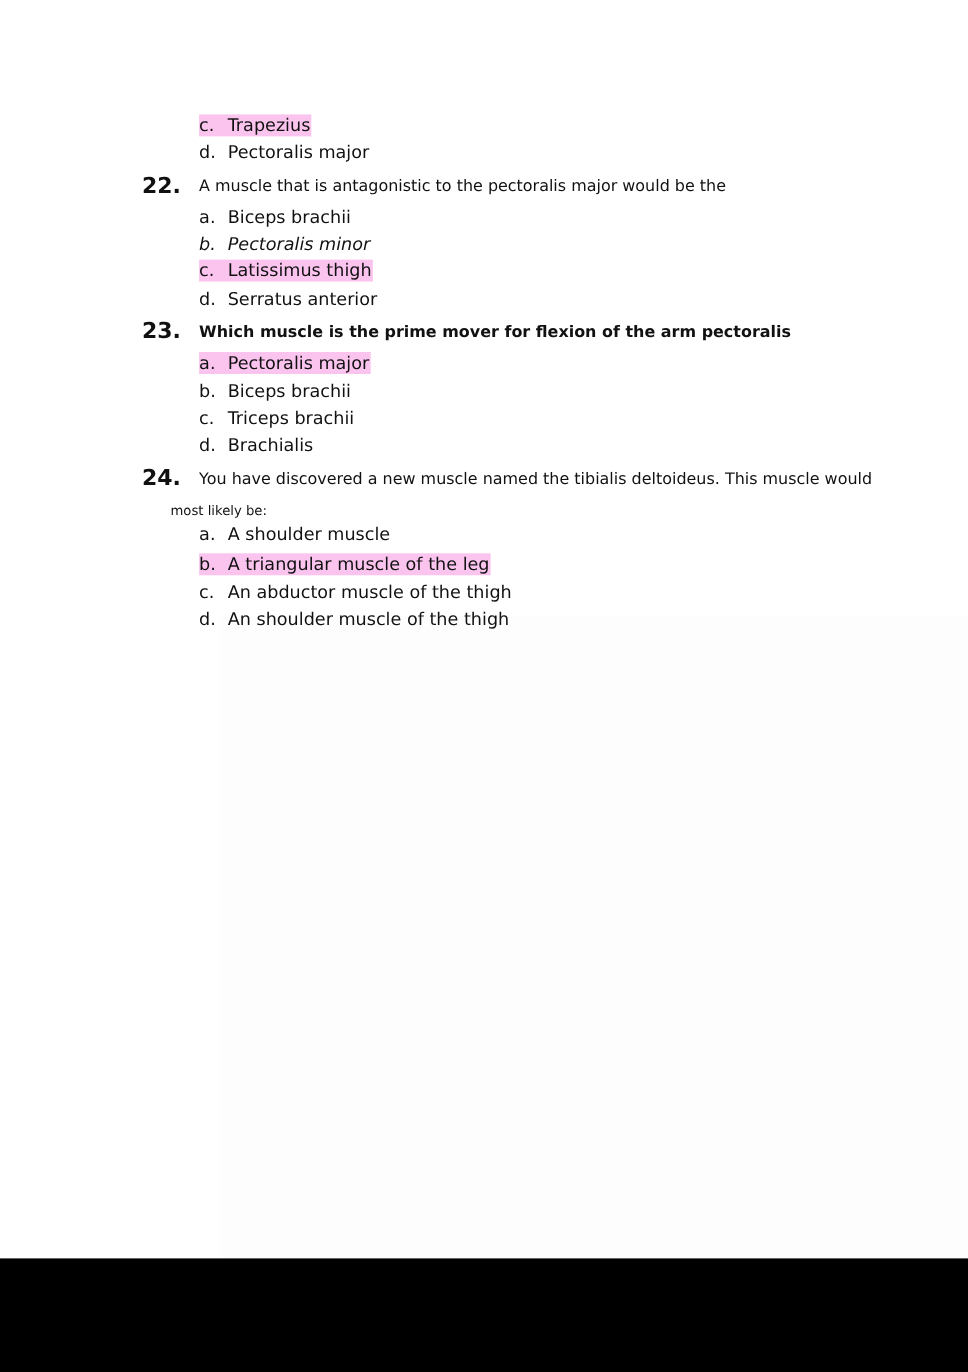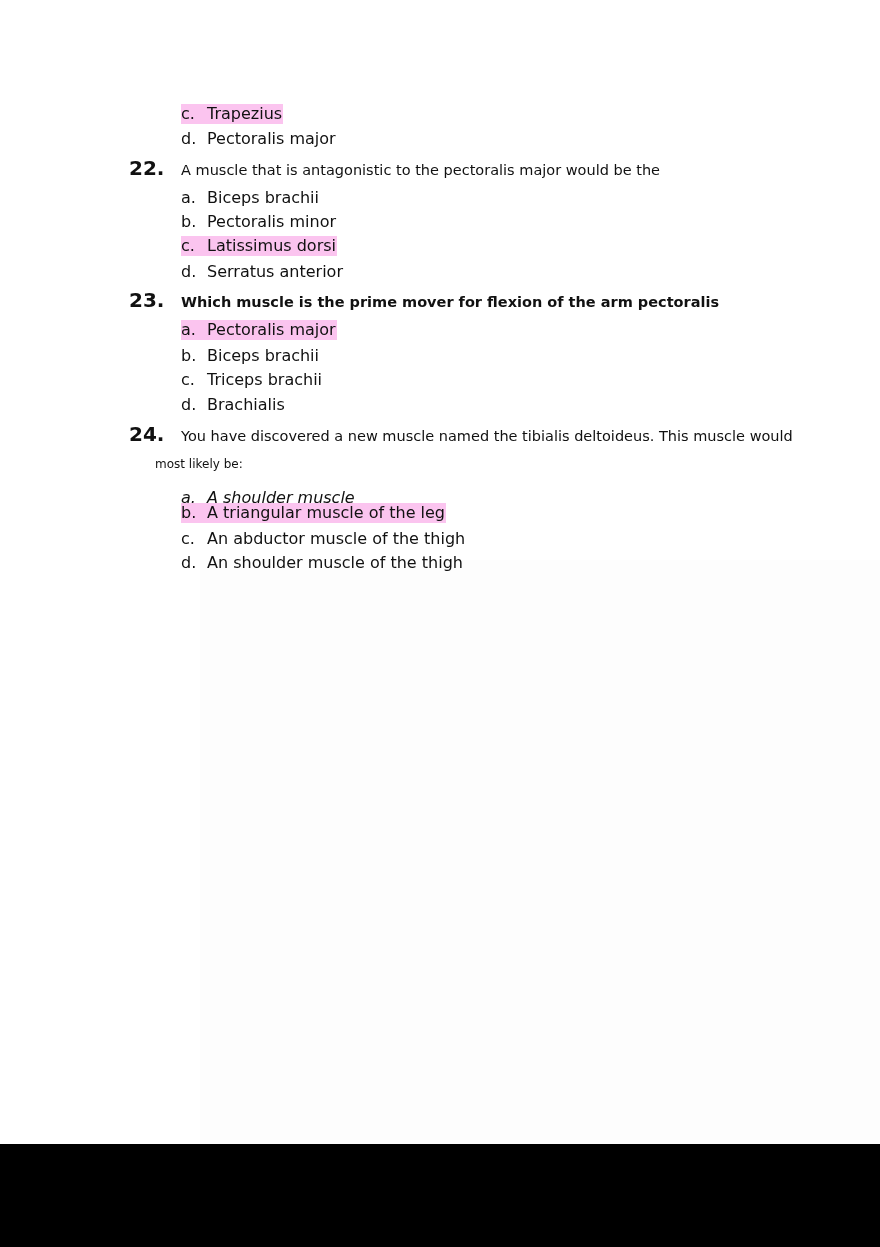--- a/index.html
+++ b/index.html
@@ -33,25 +33,25 @@
   </div>
   <div class="opt" style="top:129px;">
     <span class="letter">d.</span><span>Pectoralis major</span>
   </div>
 
   <div class="qnum" style="top:156px;">22.</div>
   <div class="qtext" style="top:160px;">A muscle that is antagonistic to the pectoralis major would be the</div>
   <div class="opt" style="top:188px;">
     <span class="letter">a.</span><span>Biceps brachii</span>
   </div>
-  <div class="opt" style="top:212px;">
+  <div class="opt" style="top:212px;font-style:italic;">
     <span class="letter">b.</span><span>Pectoralis minor</span>
   </div>
   <div class="opt hl" style="top:236px;">
-    <span class="letter">c.</span><span>Latissimus dorsi</span>
+    <span class="letter">c.</span><span>Latissimus thigh</span>
   </div>
   <div class="opt" style="top:262px;">
     <span class="letter">d.</span><span>Serratus anterior</span>
   </div>
 
   <div class="qnum" style="top:288px;">23.</div>
   <div class="qtext" style="top:292px;font-weight:bold;">Which muscle is the prime mover for flexion of the arm pectoralis</div>
   <div class="opt hl" style="top:320px;">
     <span class="letter">a.</span><span>Pectoralis major</span>
   </div>
@@ -61,21 +61,21 @@
   <div class="opt" style="top:370px;">
     <span class="letter">c.</span><span>Triceps brachii</span>
   </div>
   <div class="opt" style="top:395px;">
     <span class="letter">d.</span><span>Brachialis</span>
   </div>
 
   <div class="qnum" style="top:422px;">24.</div>
   <div class="qtext" style="top:426px;">You have discovered a new muscle named the tibialis deltoideus. This muscle would</div>
   <div class="qtext2" style="top:454px;">most likely be:</div>
-  <div class="opt" style="top:488px;font-style:italic;">
+  <div class="opt" style="top:476px;">
     <span class="letter">a.</span><span>A shoulder muscle</span>
   </div>
   <div class="opt hl" style="top:503px;">
     <span class="letter">b.</span><span>A triangular muscle of the leg</span>
   </div>
   <div class="opt" style="top:529px;">
     <span class="letter">c.</span><span>An abductor muscle of the thigh</span>
   </div>
   <div class="opt" style="top:553px;">
     <span class="letter">d.</span><span>An shoulder muscle of the thigh</span>

